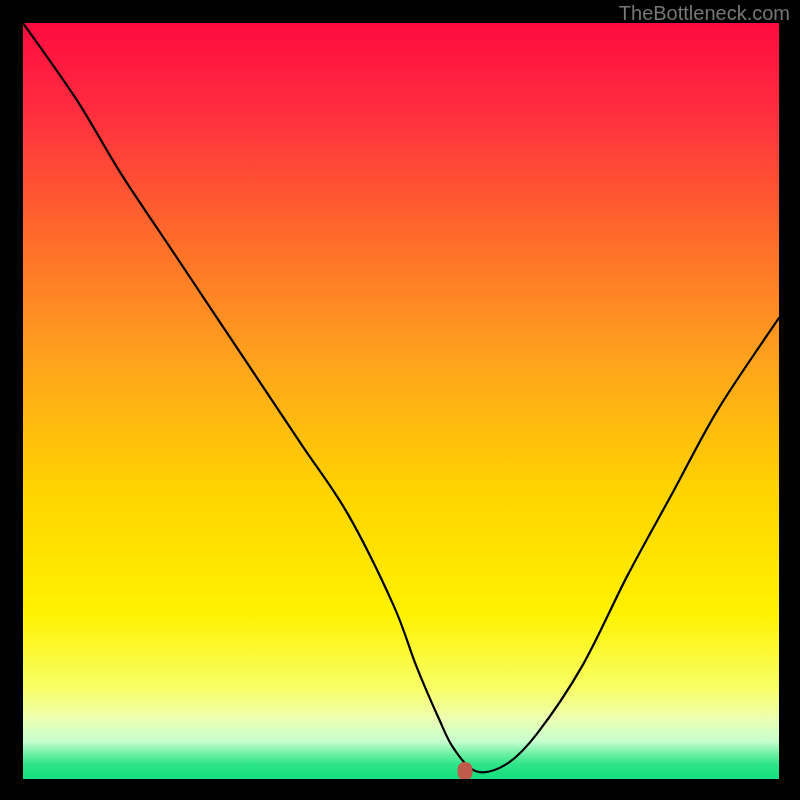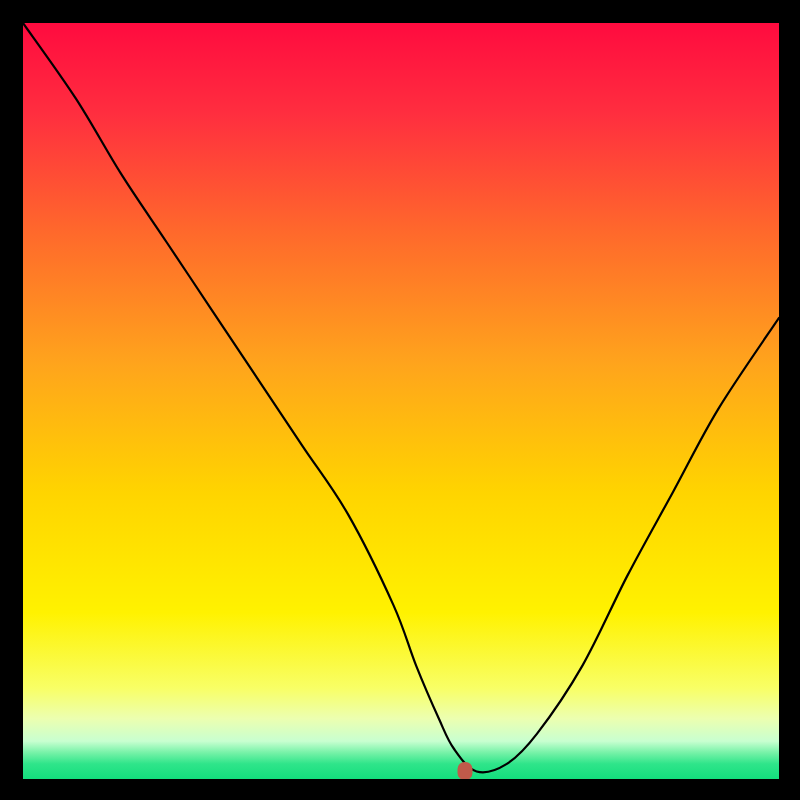--- a/index.html
+++ b/index.html
@@ -55,20 +55,21 @@
     width: 100%;
     height: 100%;
     z-index: 4;
   }
 </style>
 </head>
 <body>
 
 <div class="frame">
 
+  <div class="watermark">TheBottleneck.com</div>
 
   <div class="plot-area">
 
     <svg class="gradient-bg" viewBox="0 0 100 100" preserveAspectRatio="none">
       <defs>
         <linearGradient id="bg-grad" x1="0" y1="0" x2="0" y2="1">
             <stop offset="0%" stop-color="#ff0b3f"></stop>
             <stop offset="12%" stop-color="#ff2e3f"></stop>
             <stop offset="28.000000000000004%" stop-color="#ff6a2b"></stop>
             <stop offset="45%" stop-color="#ffa41c"></stop>

